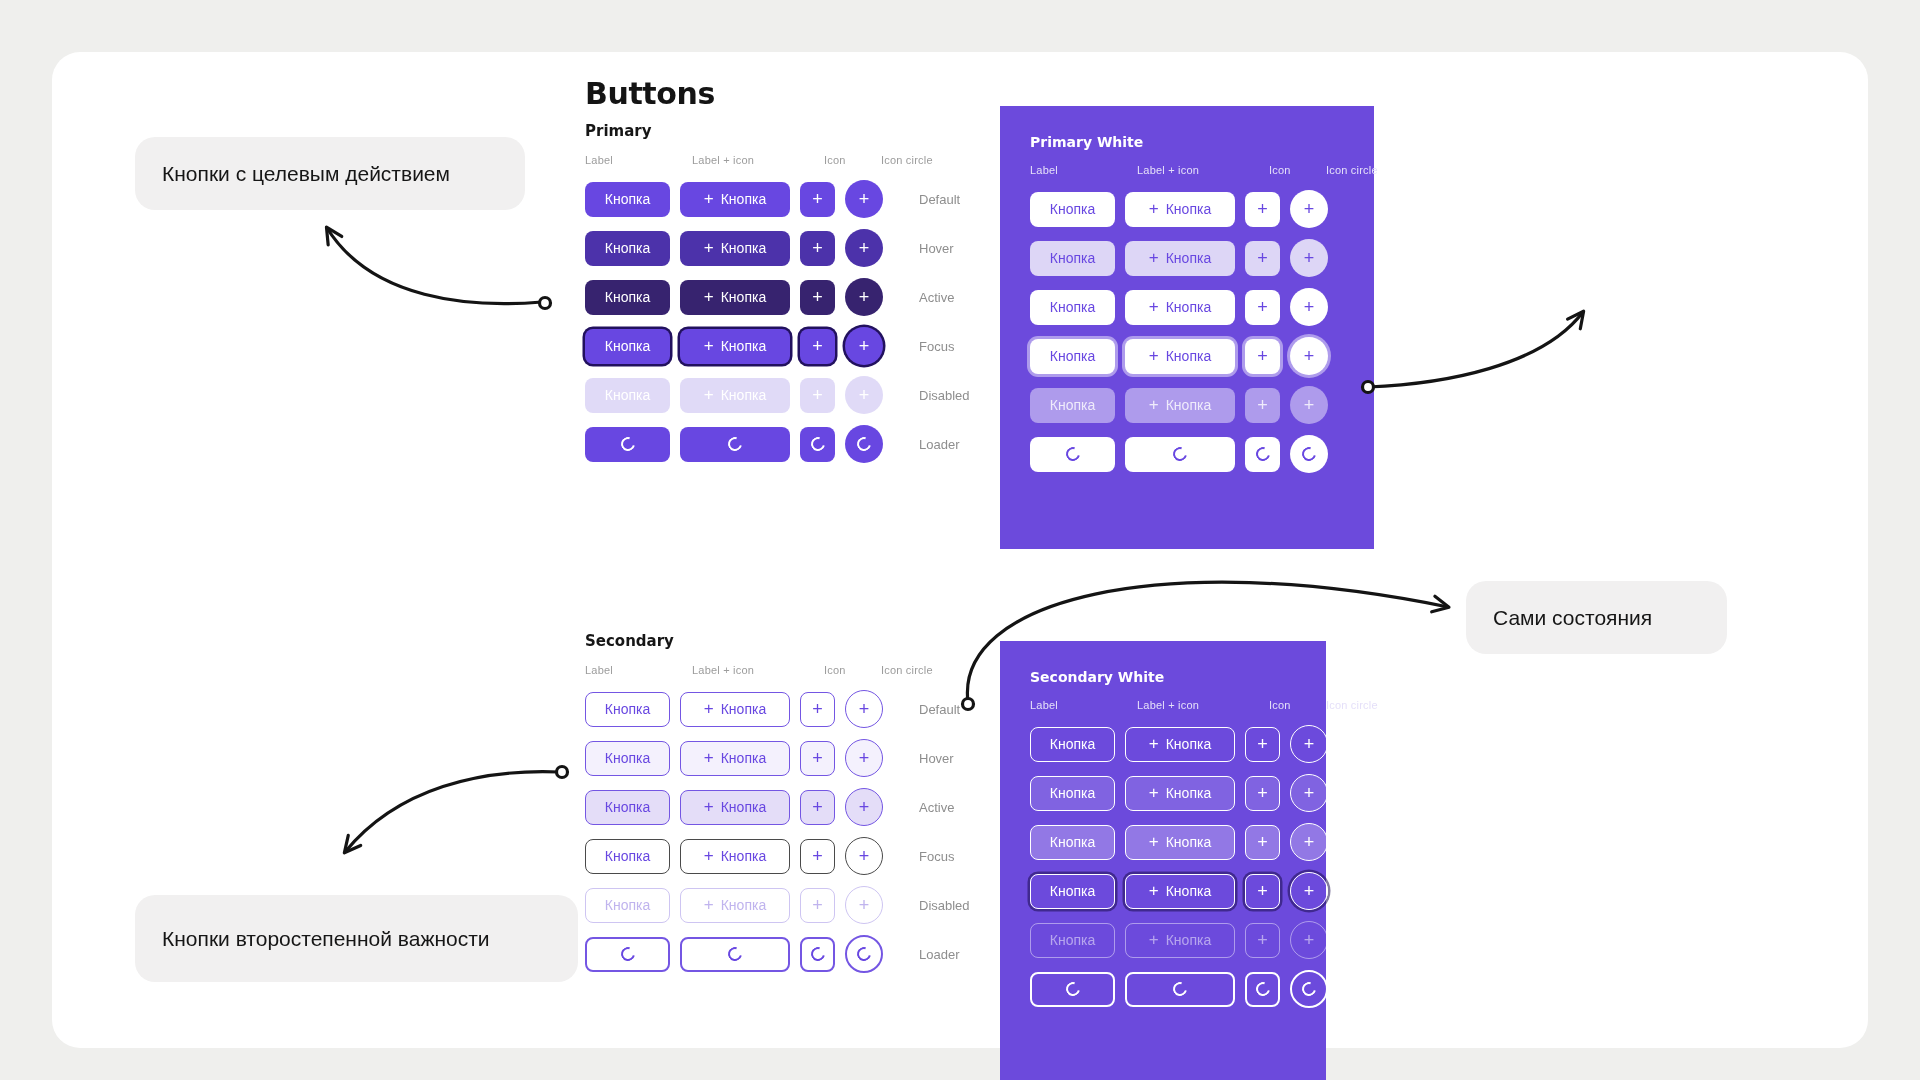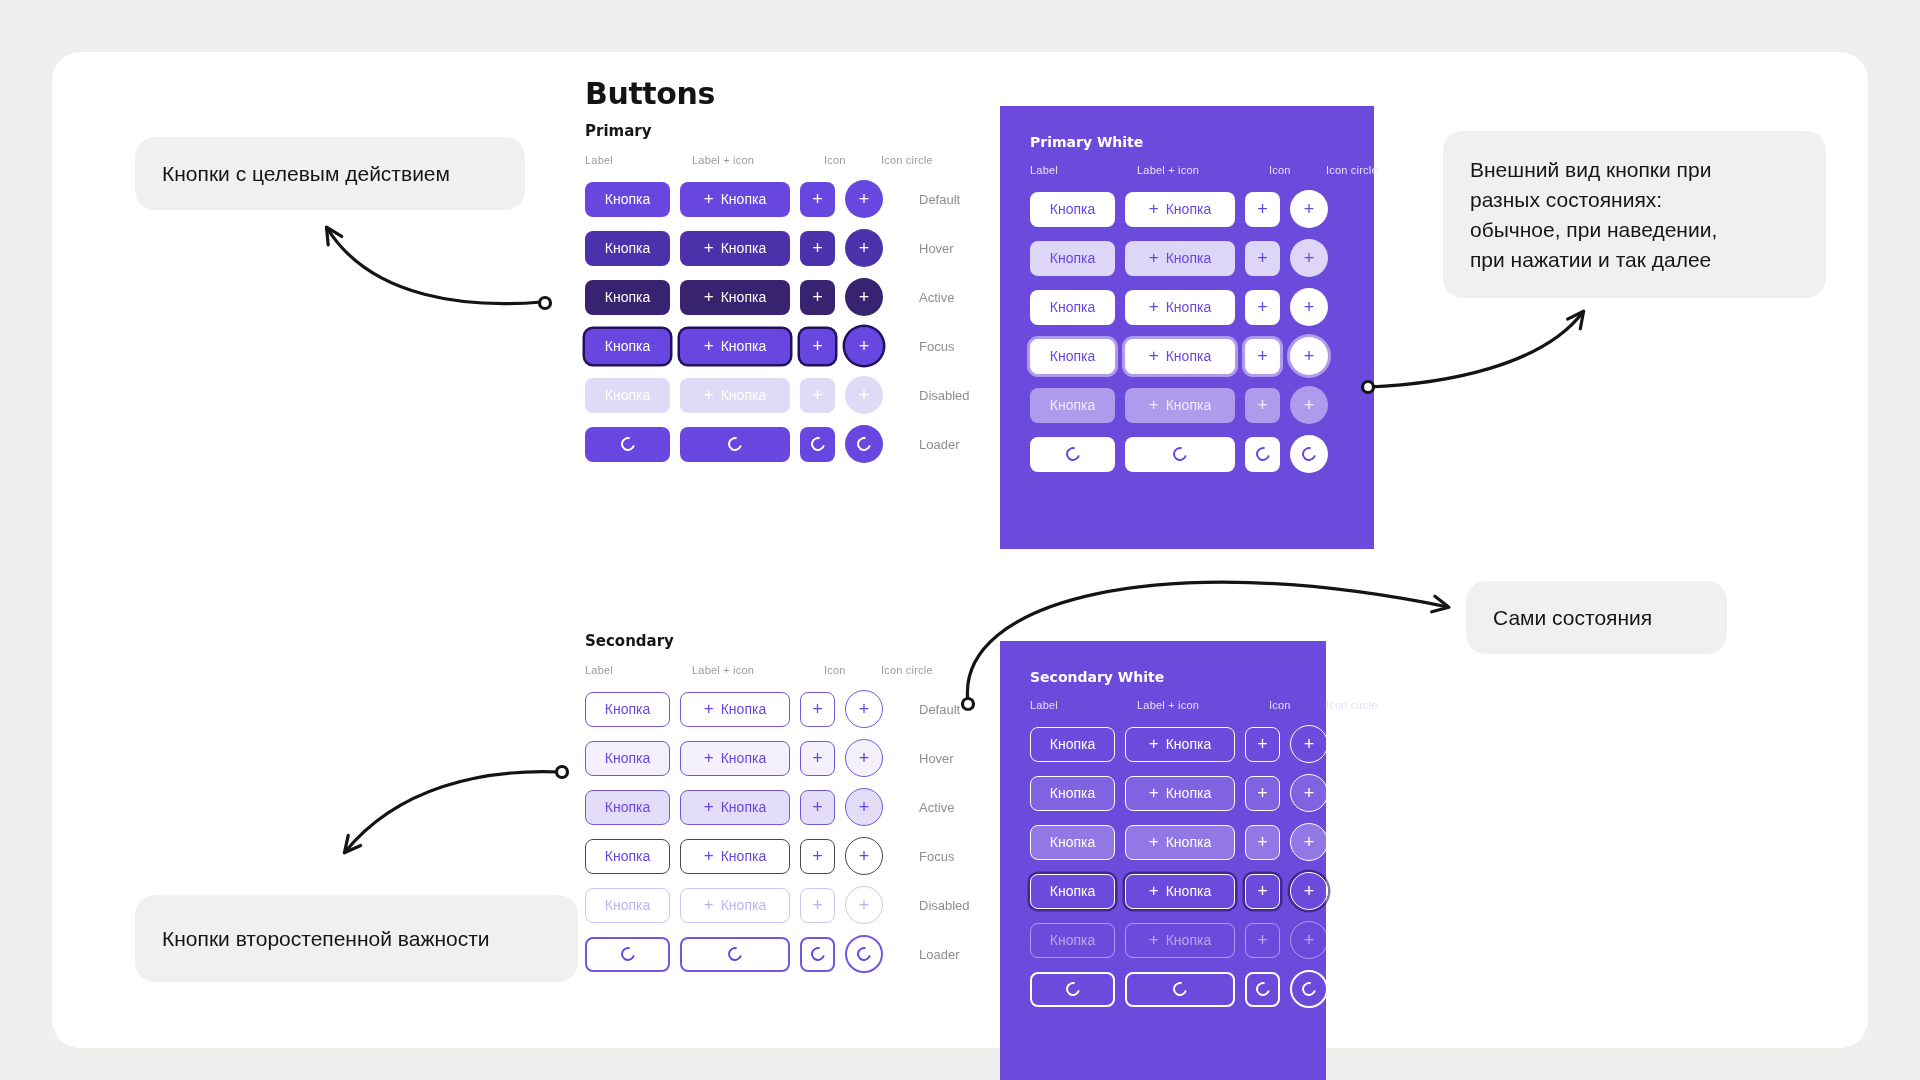--- a/index.html
+++ b/index.html
@@ -462,24 +462,20 @@
             <span class="spinner"></span>
           </button>
           <button class="btn sw loader v-circle">
             <span class="spinner"></span>
           </button>
         </div>
     </section>
   </div>
 
   <div class="note" id="note-primary">Кнопки с целевым действием</div>
-  <div class="note" id="note-states">Внешний вид кнопки при
-разных состояниях:
-обычное, при наведении,
-при нажатии и так далее</div>
   <div class="note" id="note-states-label">Сами состояния</div>
   <div class="note" id="note-secondary">Кнопки второстепенной важности</div>
 
   <svg class="arrows" width="1920" height="1080" viewBox="0 0 1920 1080">
     <defs>
       <marker id="ah" viewBox="0 0 26 26" markerWidth="26" markerHeight="26" refX="20" refY="13" orient="auto" markerUnits="userSpaceOnUse">
         <path d="M5,5 L21,13 L5,21" fill="none" stroke="#141414" stroke-width="3.2" stroke-linecap="round" stroke-linejoin="round"></path>
       </marker>
     </defs>
     <g>

